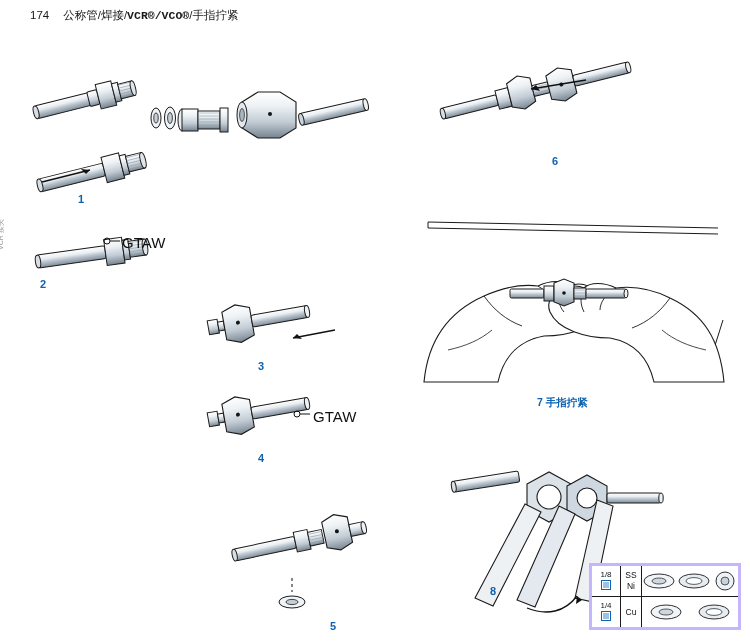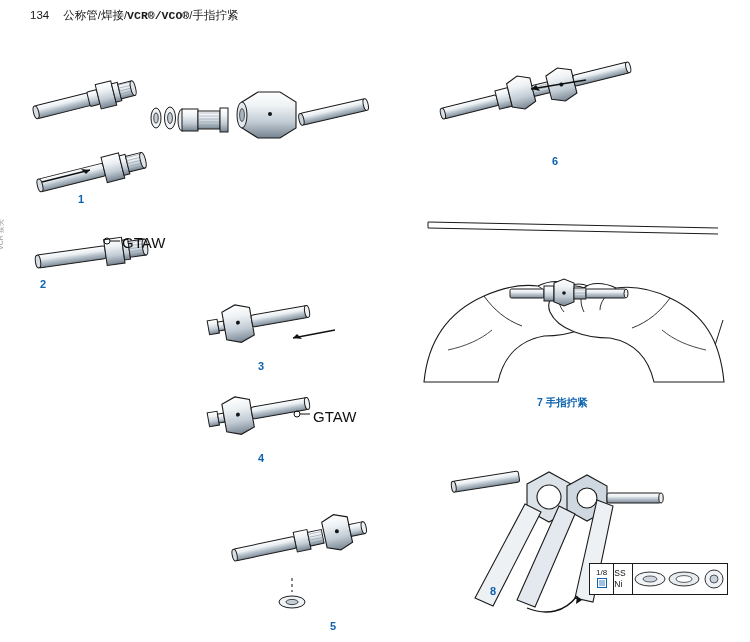--- a/index.html
+++ b/index.html
@@ -77,22 +77,22 @@
   }
   
   .fig { position: absolute; }
   svg { display: block; overflow: visible; }
 
   
   .gasket-table {
     position: absolute;
     left: 589px;
     top: 563px;
-    width: 139px;
-    border: 1px solid #c4b5fd;
+    width: 152px;
+    border: 3px solid #c4b5fd;
     border-collapse: collapse;
     background: #fff;
   }
   .gasket-table td {
     border: 1px solid #1b1b1b;
     padding: 0;
     vertical-align: middle;
     height: 30px;
   }
   .gt-size {
@@ -111,36 +111,37 @@
     position: relative;
   }
   .gt-size .sqicon::after {
     content: "";
     position: absolute;
     left: 1px; top: 1px; right: 1px; bottom: 1px;
     background: #9fc2e4;
   }
   .gt-mat {
     width: 20px;
+    text-align: center;
     font-size: 8.5px;
     line-height: 1.25;
     color: #111;
     margin-left: 48px;
   }
   .gt-pics { padding: 0 2px; }
   .gt-pics svg { margin: 0 auto; }
   .pics-row { display: flex; align-items: center; justify-content: space-around; }
 </style>
 </head>
 <body>
 
 <div class="page">
 
   <div class="header">
-    <span class="pageno">134</span><span>公称管/焊接/</span><span class="bold">VCR®/VCO®</span><span>/手指拧紧</span>
+    <span class="pageno">174</span><span>公称管/焊接/</span><span class="bold">VCR®/VCO®</span><span>/手指拧紧</span>
   </div>
 
 
   <div class="side-note">VCR 接头</div>
 
   <div class="fig" style="left:28px; top:68px;">
     <svg width="340" height="100" viewBox="0 0 340 100">
       <defs>
         <linearGradient id="tubeG" x1="0" y1="0" x2="0" y2="1">
           <stop offset="0%" stop-color="#ffffff"></stop>
@@ -404,16 +405,37 @@
               <ellipse cx="17" cy="10" rx="15" ry="7" fill="#e7ecf1" stroke="#1b1b1b" stroke-width=".9"></ellipse>
               <ellipse cx="17" cy="10" rx="8" ry="3.4" fill="#fbfcfd" stroke="#1b1b1b" stroke-width=".7"></ellipse>
             </svg>
             <svg width="26" height="20" viewBox="0 0 26 20">
               <circle cx="13" cy="10" r="9" fill="#eef2f6" stroke="#1b1b1b" stroke-width=".9"></circle>
               <circle cx="13" cy="10" r="4" fill="#c8d2da" stroke="#1b1b1b" stroke-width=".7"></circle>
             </svg>
           </div>
         </td>
       </tr>
+      <tr>
+        <td class="gt-size">
+          <span class="frac">1/4</span>
+          <span class="sqicon"></span>
+        </td>
+        <td class="gt-mat">
+          <div>Cu</div>
+        </td>
+        <td class="gt-pics">
+          <div class="pics-row">
+            <svg width="34" height="20" viewBox="0 0 34 20">
+              <ellipse cx="17" cy="10" rx="15" ry="7" fill="#f2f5f8" stroke="#1b1b1b" stroke-width=".9"></ellipse>
+              <ellipse cx="17" cy="10" rx="7" ry="3" fill="#cfd8e0" stroke="#1b1b1b" stroke-width=".7"></ellipse>
+            </svg>
+            <svg width="34" height="20" viewBox="0 0 34 20">
+              <ellipse cx="17" cy="10" rx="15" ry="7" fill="#e7ecf1" stroke="#1b1b1b" stroke-width=".9"></ellipse>
+              <ellipse cx="17" cy="10" rx="8" ry="3.4" fill="#fbfcfd" stroke="#1b1b1b" stroke-width=".7"></ellipse>
+            </svg>
+          </div>
+        </td>
+      </tr>
     </tbody>
   </table>
 
 </div>
 
 </body></html>

